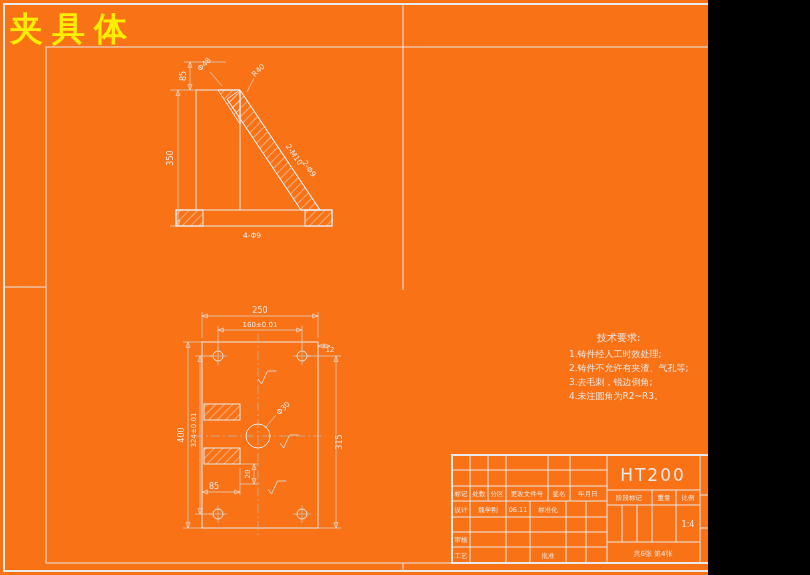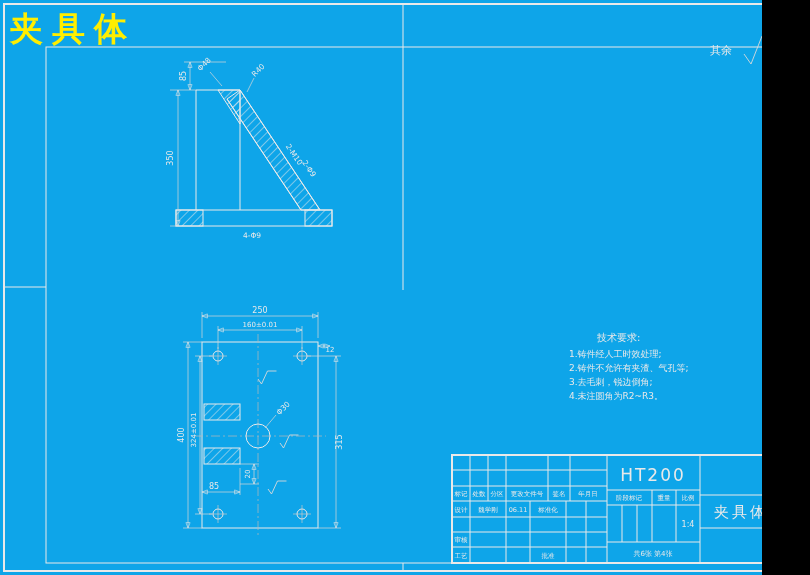--- a/index.html
+++ b/index.html
@@ -1,16 +1,16 @@
 <!DOCTYPE html>
 <html><head>
 <meta charset="utf-8">
 <style>
   html,body{margin:0;padding:0;background:#000;}
-  .stage{position:relative;width:762px;height:575px;background:#0ea5e9;overflow:hidden;
+  .stage{position:relative;width:708px;height:575px;background:#f97316;overflow:hidden;
          font-family:"DejaVu Sans",sans-serif;}
   svg{position:absolute;left:0;top:0;}
   svg line,svg rect,svg circle,svg path,svg polygon,svg polyline{
     stroke:#e9e9e9;fill:none;stroke-width:1;}
   .thick{stroke-width:2;}
   .h{fill:url(#hatch);stroke:#e9e9e9;stroke-width:1;}
   .cl{stroke:#b9b9b9;stroke-width:0.7;stroke-dasharray:9 3 2 3;}
   .hc{stroke:#c9c9c9;stroke-width:0.7;}
   .dim{stroke:#d9d9d9;stroke-width:0.7;marker-start:url(#arr);marker-end:url(#arr);}
   .ext{stroke:#d9d9d9;stroke-width:0.7;}

